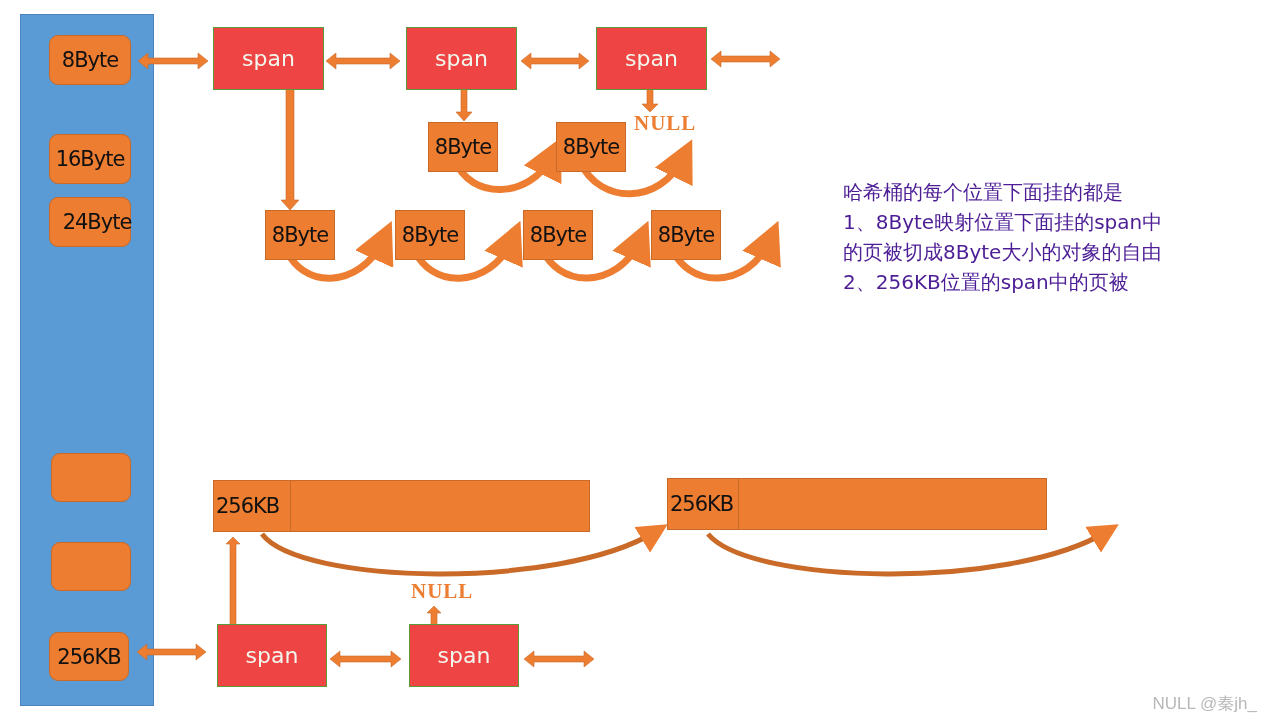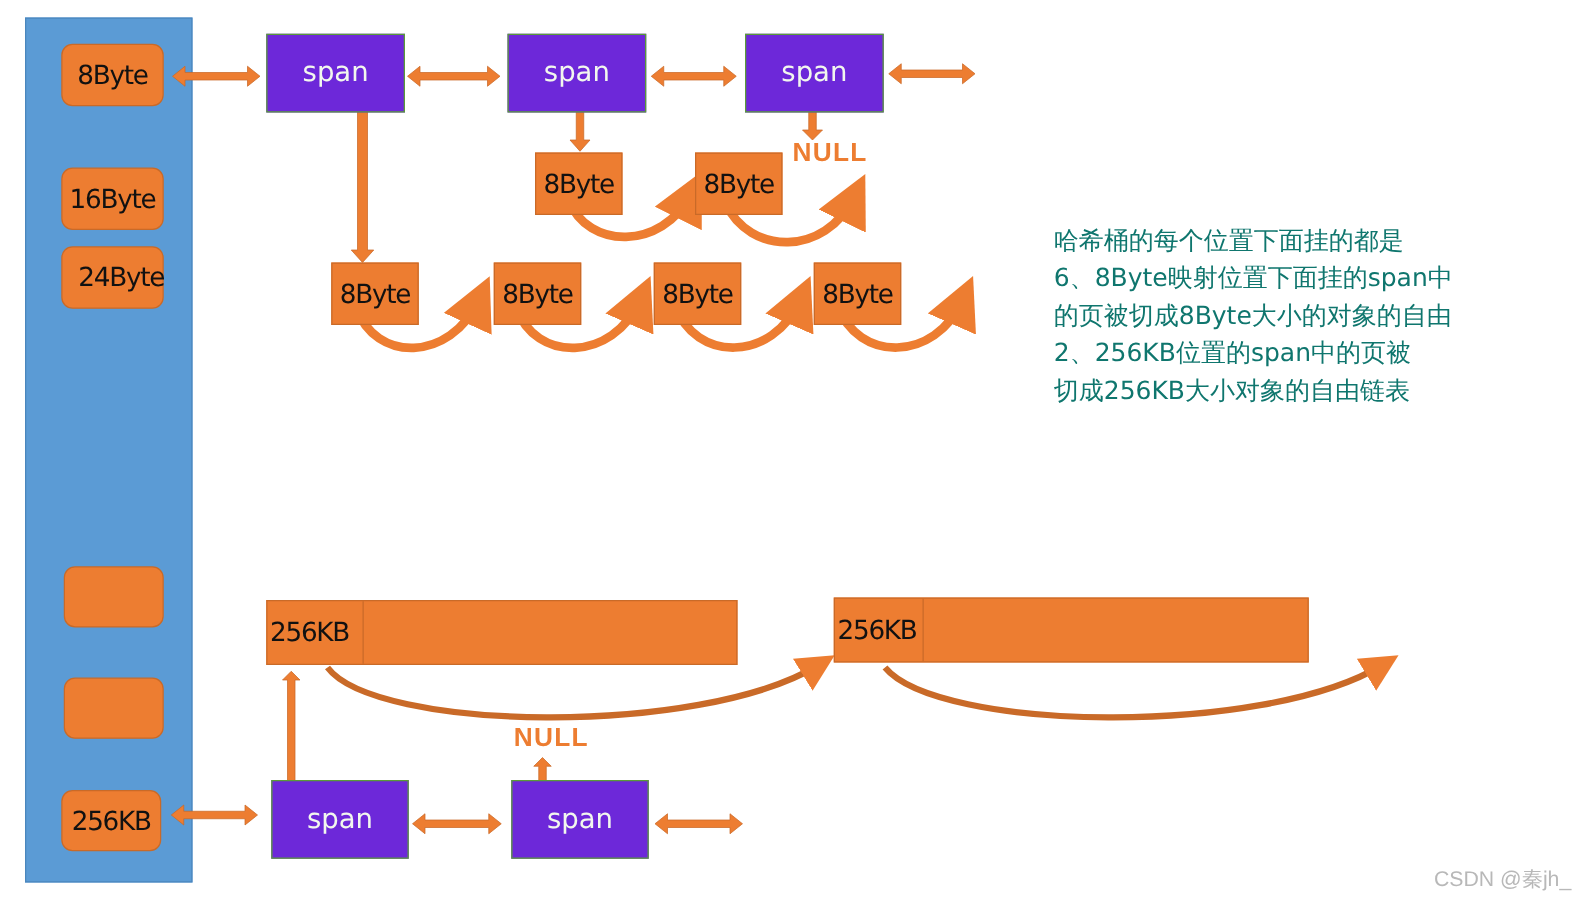--- a/index.html
+++ b/index.html
@@ -5,35 +5,35 @@
   html, body { margin: 0; padding: 0; background: #ffffff; }
   body { width: 1265px; height: 723px; position: relative; overflow: hidden;
          font-family: "DejaVu Sans", "Liberation Sans", sans-serif; }
   .abs { position: absolute; }
   .bucket-column { left: 20px; top: 14px; width: 134px; height: 692px;
                    background: #5b9bd5; border: 1px solid #4a86bd; box-sizing: border-box; }
   .bucket { position: absolute; width: 82px; height: 50px; left: 28px;
             background: #ed7d31; border: 1px solid #c96a28; border-radius: 9px;
             box-sizing: border-box; display: flex; align-items: center; justify-content: center;
             font-size: 21px; color: #111; letter-spacing: -1px; }
-  .span-box { position: absolute; background: #6d28d9; border: 1px solid #5a9a38;
+  .span-box { position: absolute; background: #ef4444; border: 1px solid #5a9a38;
               box-sizing: border-box; color: #f2f7ee; font-size: 22px;
               display: flex; align-items: center; justify-content: center; }
   .obj { position: absolute; background: #ed7d31; border: 1px solid #c96a28;
          box-sizing: border-box; font-size: 21px; color: #111; letter-spacing: -1px;
          display: flex; align-items: center; justify-content: center; }
   .big-block { position: absolute; background: #ed7d31; border: 1px solid #c96a28;
                box-sizing: border-box; }
   .big-block .cell { position: absolute; left: 0; top: 0; bottom: 0; width: 74px;
                      border-right: 1px solid #c96a28; font-size: 21px; color: #111;
                      letter-spacing: -1px; display: flex; align-items: center; padding-left: 2px; }
   .null-label { position: absolute; color: #ed7d31; font-weight: bold; font-size: 21px;
-                font-family: Liberation Sans, sans-serif; letter-spacing: 1px; }
+                font-family: Liberation Serif, serif; letter-spacing: 1px; }
   .explanation { position: absolute; left: 843px; top: 177px; width: 410px;
-                 font-size: 20px; line-height: 30px; color: #0f766e; }
+                 font-size: 20px; line-height: 30px; color: #4c1d95; }
   .explanation div { white-space: nowrap; }
   .watermark { position: absolute; right: 8px; bottom: 8px; color: #b8b8b8; font-size: 17px;
                font-family: "Liberation Sans", sans-serif; }
   svg.arrows { position: absolute; left: 0; top: 0; }
 </style>
 </head>
 <body>
 
 <div class="abs bucket-column">
   <div class="bucket" style="top:20px;">8Byte</div>
@@ -110,31 +110,30 @@
 <div class="obj" style="left:428px; top:122px; width:70px; height:50px;">8Byte</div>
 <div class="obj" style="left:556px; top:122px; width:70px; height:50px;">8Byte</div>
 
 <div class="obj" style="left:265px; top:210px; width:70px; height:50px;">8Byte</div>
 <div class="obj" style="left:395px; top:210px; width:70px; height:50px;">8Byte</div>
 <div class="obj" style="left:523px; top:210px; width:70px; height:50px;">8Byte</div>
 <div class="obj" style="left:651px; top:210px; width:70px; height:50px;">8Byte</div>
 
 <div class="explanation">
   <div>哈希桶的每个位置下面挂的都是</div>
-  <div>6、8Byte映射位置下面挂的span中</div>
+  <div>1、8Byte映射位置下面挂的span中</div>
   <div>的页被切成8Byte大小的对象的自由</div>
   <div>2、256KB位置的span中的页被</div>
-  <div>切成256KB大小对象的自由链表</div>
 </div>
 
 <div class="big-block" style="left:213px; top:480px; width:377px; height:52px;">
   <div class="cell">256KB</div>
 </div>
 <div class="big-block" style="left:667px; top:478px; width:380px; height:52px;">
   <div class="cell" style="width:68px;">256KB</div>
 </div>
 
 <div class="null-label" style="left:411px; top:579px;">NULL</div>
 
 <div class="span-box" style="left:217px; top:624px; width:110px; height:63px;">span</div>
 <div class="span-box" style="left:409px; top:624px; width:110px; height:63px;">span</div>
 
-<div class="watermark">CSDN @秦jh_</div>
+<div class="watermark">NULL @秦jh_</div>
 
 </body></html>

